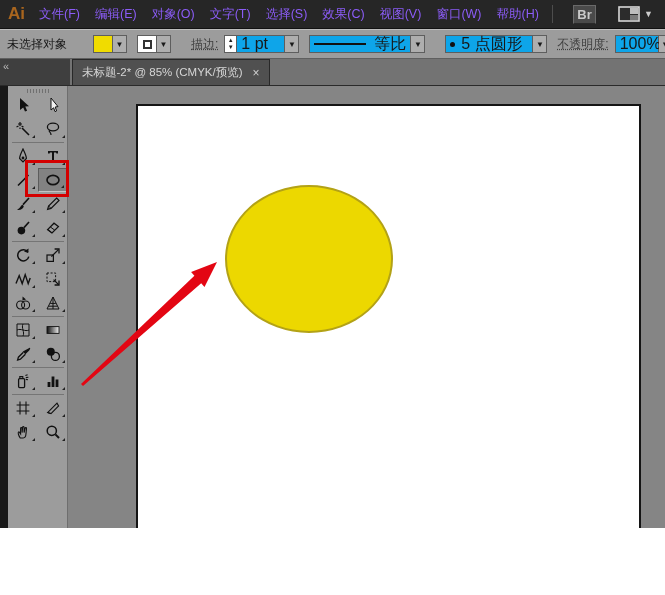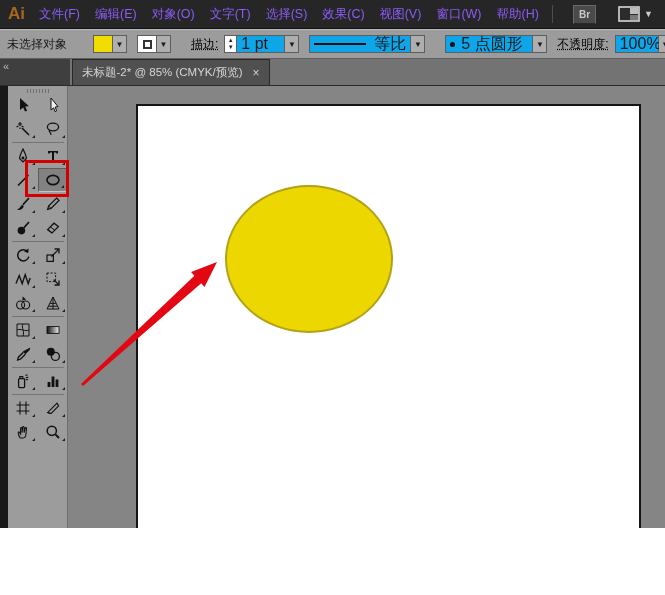--- a/index.html
+++ b/index.html
@@ -9,40 +9,40 @@
 
   
   .menubar { position:absolute; left:0; top:0; width:665px; height:29px;
     background:#262626; display:flex; align-items:center; border-bottom:1px solid #111; }
   .ai-logo { font-weight:bold; font-size:17px; color:#a8651e; margin:0 14px 0 8px; letter-spacing:0; }
   .menu-items { display:flex; align-items:center; gap:15px; }
   .menu-item { color:#8b5cf6; font-size:12.5px; cursor:default; white-space:nowrap; }
   .menubar-right { margin-left:auto; display:flex; align-items:center; }
   .menubar-sep { width:1px; height:18px; background:#4d4d4d; margin-right:12px; }
   .br-btn { width:23px; height:19px; background:#4a4a4a; border:1px solid #6a6a6a;
-    border-bottom-color:#2a2a2a; color:#c9c9c9; font-size:10px; font-weight:bold;
+    border-bottom-color:#2a2a2a; color:#c9c9c9; font-size:13px; font-weight:bold;
     display:flex; align-items:center; justify-content:center; margin-right:22px;margin-left:8px; }
   .ws-switcher { display:flex; align-items:center; gap:4px; margin-right:12px; }
   .ws-arrow { color:#cccccc; font-size:9px; }
 
   
   .controlbar { position:absolute; left:0; top:29px; width:665px; height:30px;
     background:#9c9c9c; border-top:1px solid #bdbdbd; border-bottom:1px solid #5f5f5f;
     display:flex; align-items:center; font-size:12px; color:#181818; }
   .cb-grip { width:5px; height:20px; margin:0 5px 0 2px;
     background:repeating-linear-gradient(to bottom,#6f6f6f 0 1px,transparent 1px 3px); }
   .cb-status { margin-right:26px; white-space:nowrap; }
   .swatch-group { display:flex; align-items:stretch; height:18px; margin-right:10px; }
   .cb-fill-swatch { width:20px; border:1px solid #5e5e5e; }
   .cb-stroke-swatch { width:20px; background:#fff; border:1px solid #5e5e5e;
     display:flex; align-items:center; justify-content:center; }
   .cb-stroke-swatch .hole { width:9px; height:9px; border:2px solid #333; background:#fff; }
   .dd-btn { width:14px; background:#aeaeae; border:1px solid #5e5e5e; border-left:none;
     display:flex; align-items:center; justify-content:center; font-size:8px; color:#1a1a1a; }
-  .cb-link { color:#000000; text-decoration:underline dotted; margin:0 6px 0 10px; white-space:nowrap; }
+  .cb-link { color:#404040; text-decoration:underline dotted; margin:0 6px 0 10px; white-space:nowrap; }
   .stepper { width:13px; height:18px; background:#fff; border:1px solid #5e5e5e;
     display:flex; flex-direction:column; align-items:center; justify-content:center;
     font-size:6px; color:#222; line-height:1.1; }
   .field { height:18px; background:#0ea5e9; border:1px solid #5e5e5e; border-left:none;
     display:flex; align-items:center; padding:0 4px; font-size:16px; white-space:nowrap; }
   .w-weight { width:48px; }
   .profile-box { margin-left:10px; }
   .profile-line { width:52px; height:2px; background:#111; margin-right:8px; }
   .brush-box { margin-left:20px; }
   .brush-dot { width:5px; height:5px; border-radius:50%; background:#111; margin-right:6px; }

